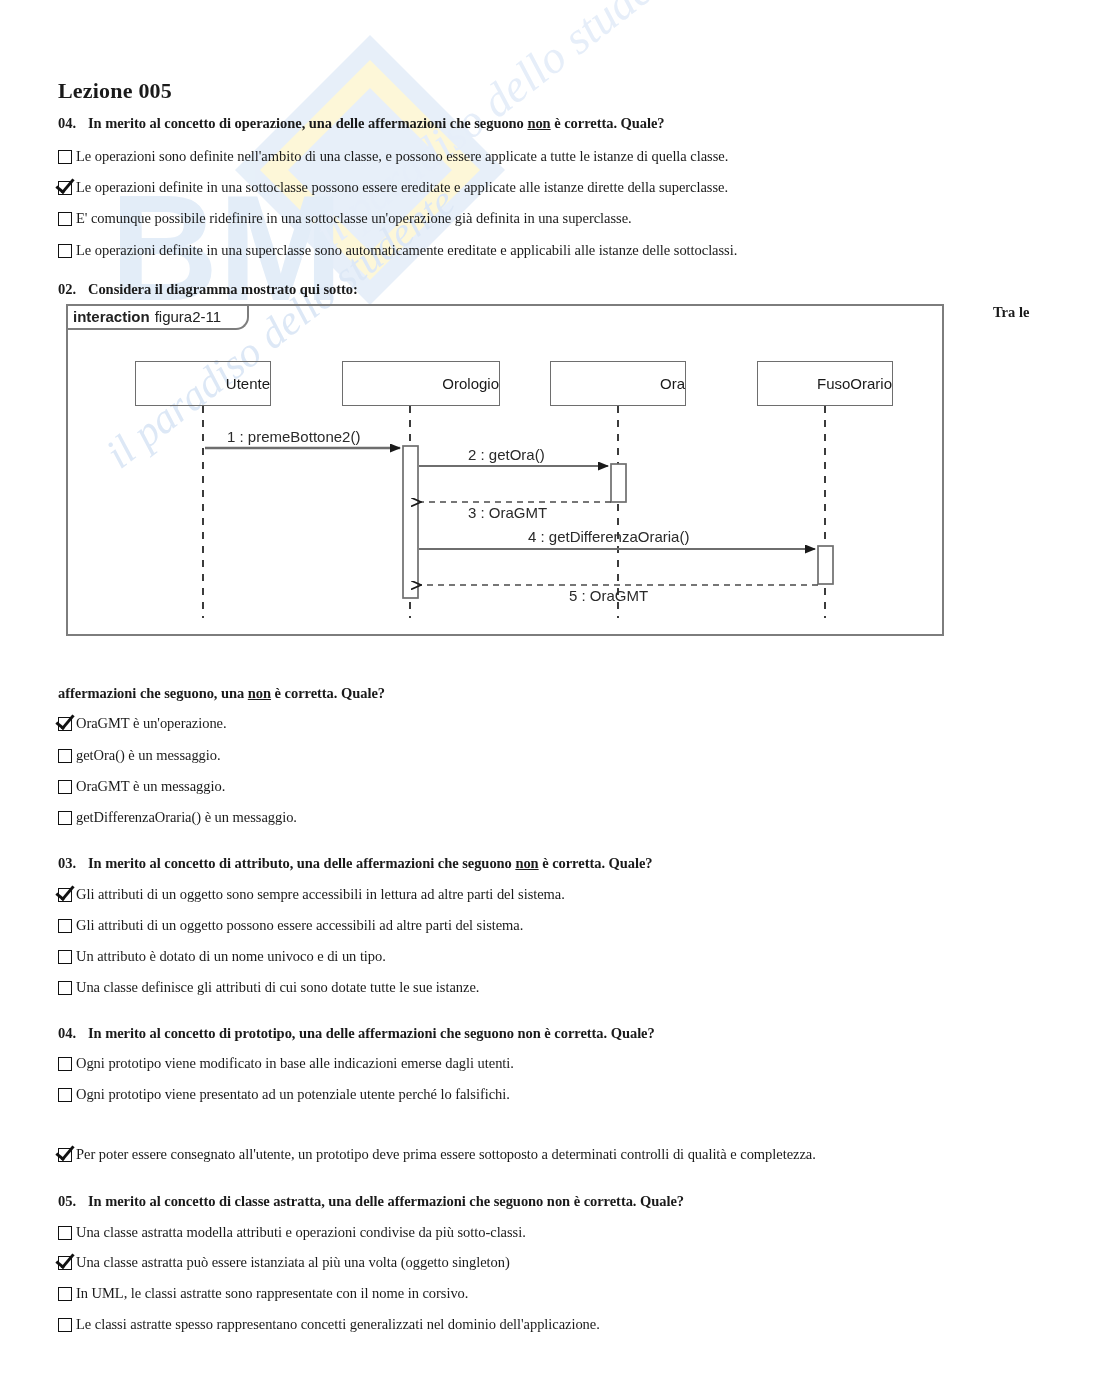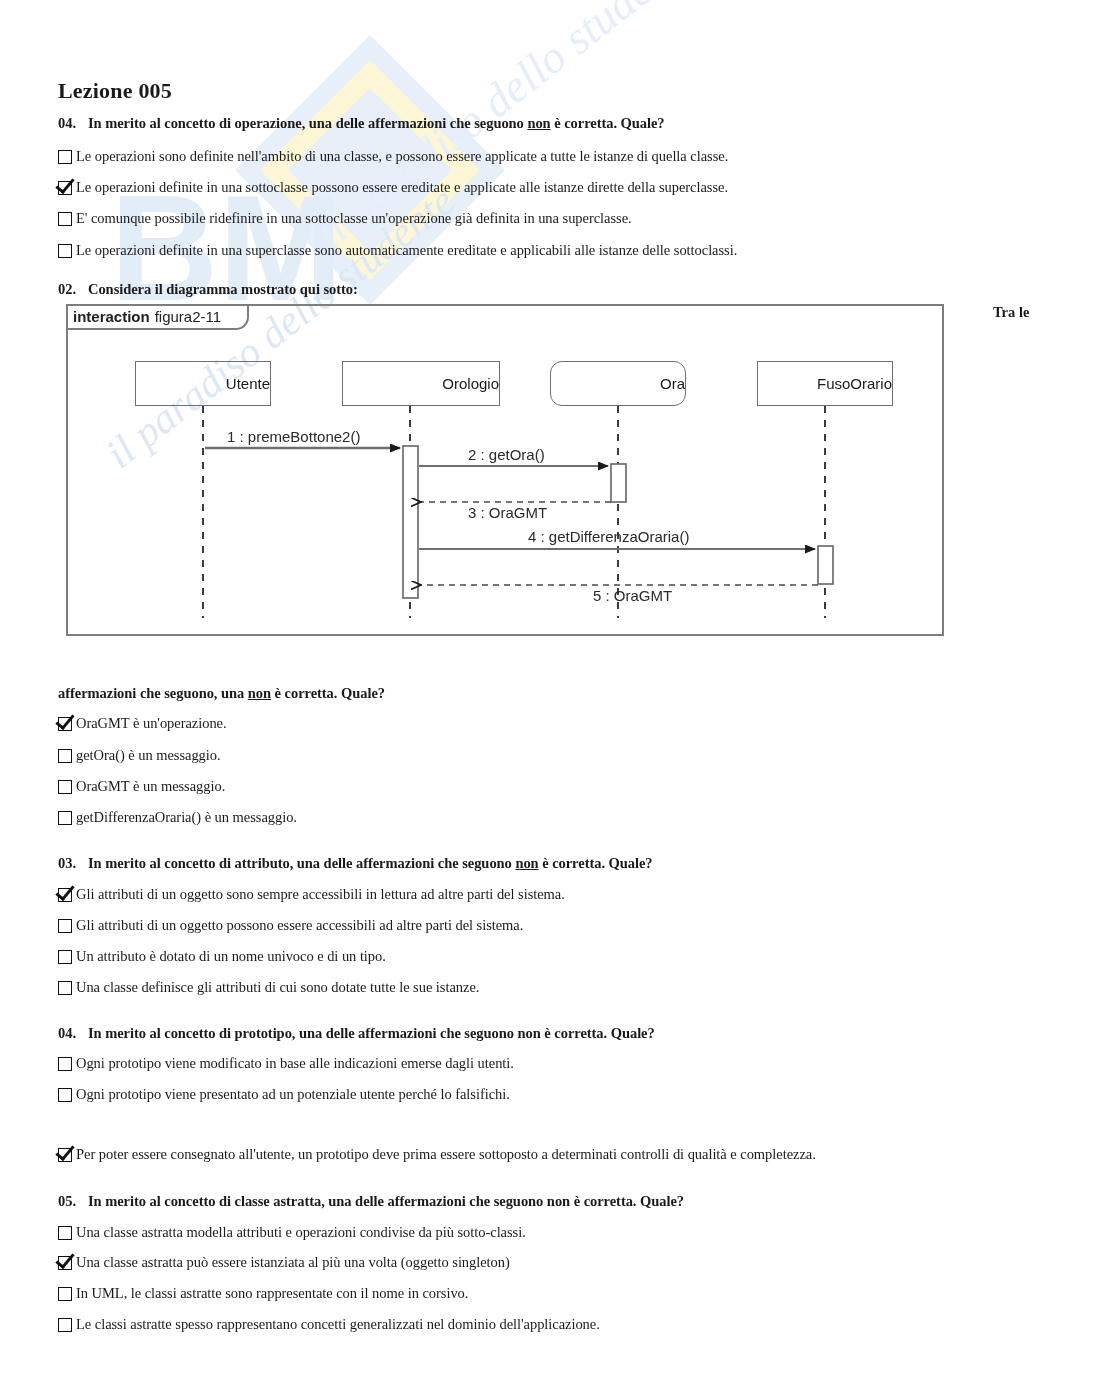--- a/index.html
+++ b/index.html
@@ -204,21 +204,21 @@
       <span class="kw">interaction</span>
       <span>figura2-11</span>
     </div>
 
     <div class="life-box" style="left:67px;  top:55px; width:136px; height:45px;">
       <span>Utente</span>
     </div>
     <div class="life-box" style="left:274px; top:55px; width:158px; height:45px;">
       <span>Orologio</span>
     </div>
-    <div class="life-box" style="left:482px; top:55px; width:136px; height:45px;border-radius:12px;">
+    <div class="life-box" style="left:482px; top:55px; width:136px; height:45px;">
       <span>Ora</span>
     </div>
     <div class="life-box" style="left:689px; top:55px; width:136px; height:45px;">
       <span>FusoOrario</span>
     </div>
 
     <svg width="878" height="332" viewBox="0 0 878 332" xmlns="http://www.w3.org/2000/svg">
       <defs>
         <marker id="solidArrow" markerWidth="11" markerHeight="9" refX="10" refY="4.5" orient="auto" markerUnits="userSpaceOnUse">
           <path d="M0,0 L11,4.5 L0,9 z" fill="#1a1a1a"></path>
@@ -245,21 +245,21 @@
 
       <line x1="351" y1="243" x2="747" y2="243" stroke="#6e6e6e" stroke-width="2" marker-end="url(#solidArrow)"></line>
 
       <line x1="750" y1="279" x2="353" y2="279" stroke="#4a4a4a" stroke-width="1.7" stroke-dasharray="6 5" marker-end="url(#openArrow)"></line>
     </svg>
 
     <div class="msg-lbl" style="left:159px; top:122px">1 : premeBottone2()</div>
     <div class="msg-lbl" style="left:400px; top:140px">2 : getOra()</div>
     <div class="msg-lbl" style="left:400px; top:198px">3 : OraGMT</div>
     <div class="msg-lbl" style="left:460px; top:222px">4 : getDifferenzaOraria()</div>
-    <div class="msg-lbl" style="left:525px; top:281px">5 : OraGMT</div>
+    <div class="msg-lbl" style="left:501px; top:281px">5 : OraGMT</div>
   </div>
 
   <div class="q-head" style="top:640px">
     <span>affermazioni che seguono, una </span><u>non</u><span> è corretta. Quale?</span>
   </div>
 
   <div class="opt checked" style="top:670px">
     <span class="cb"></span>
     <span class="txt">OraGMT è un'operazione.</span>
   </div>

